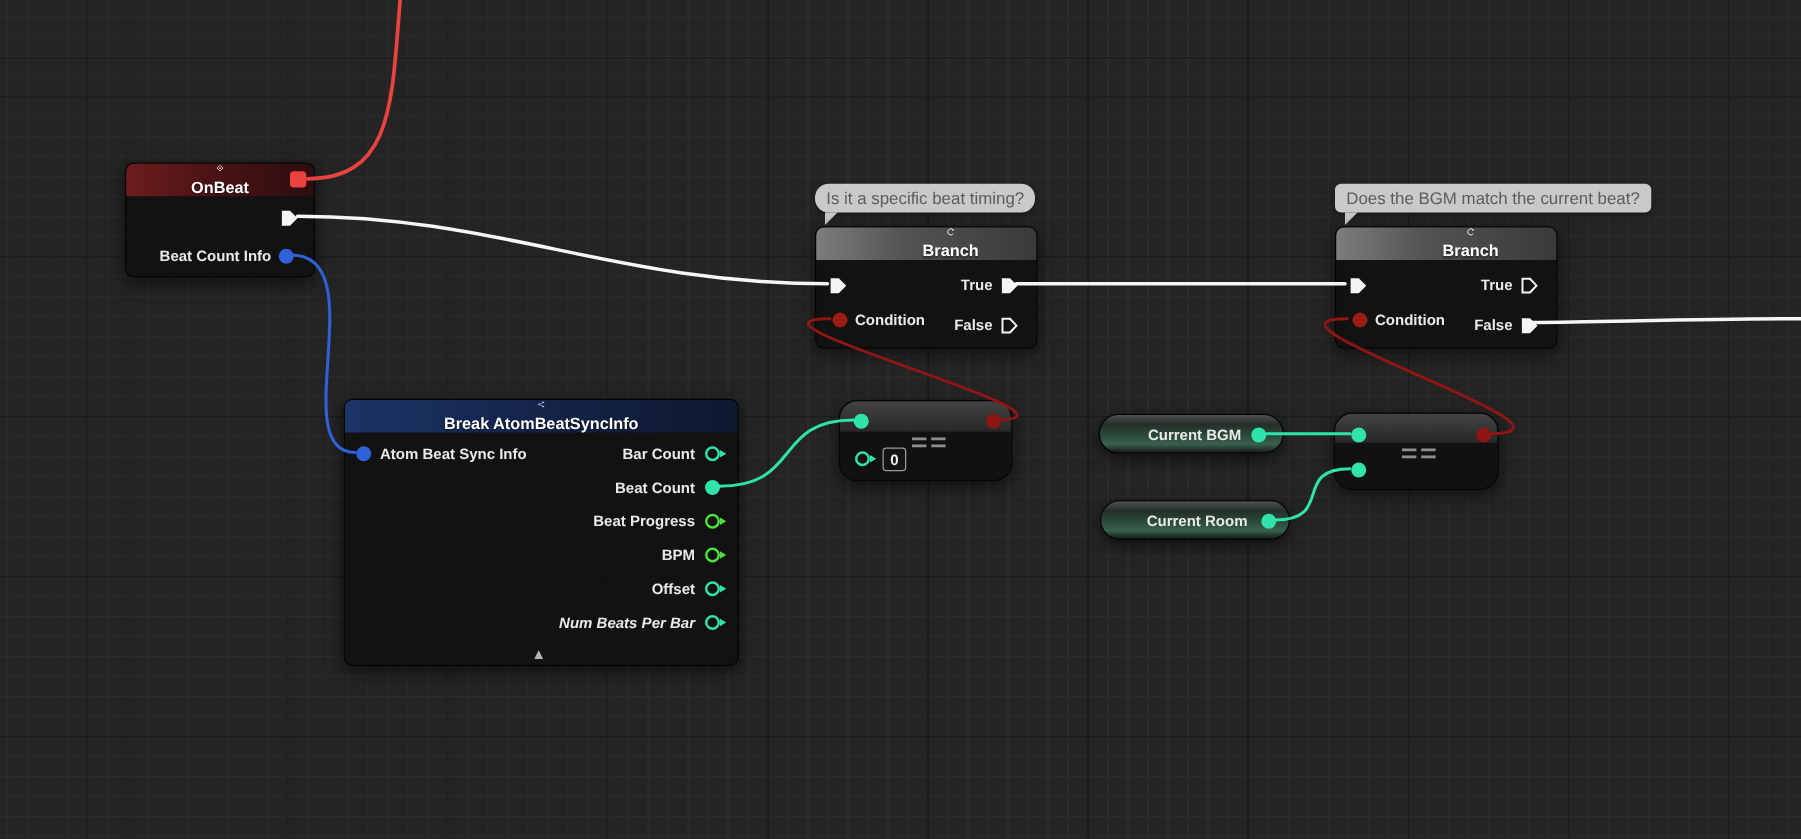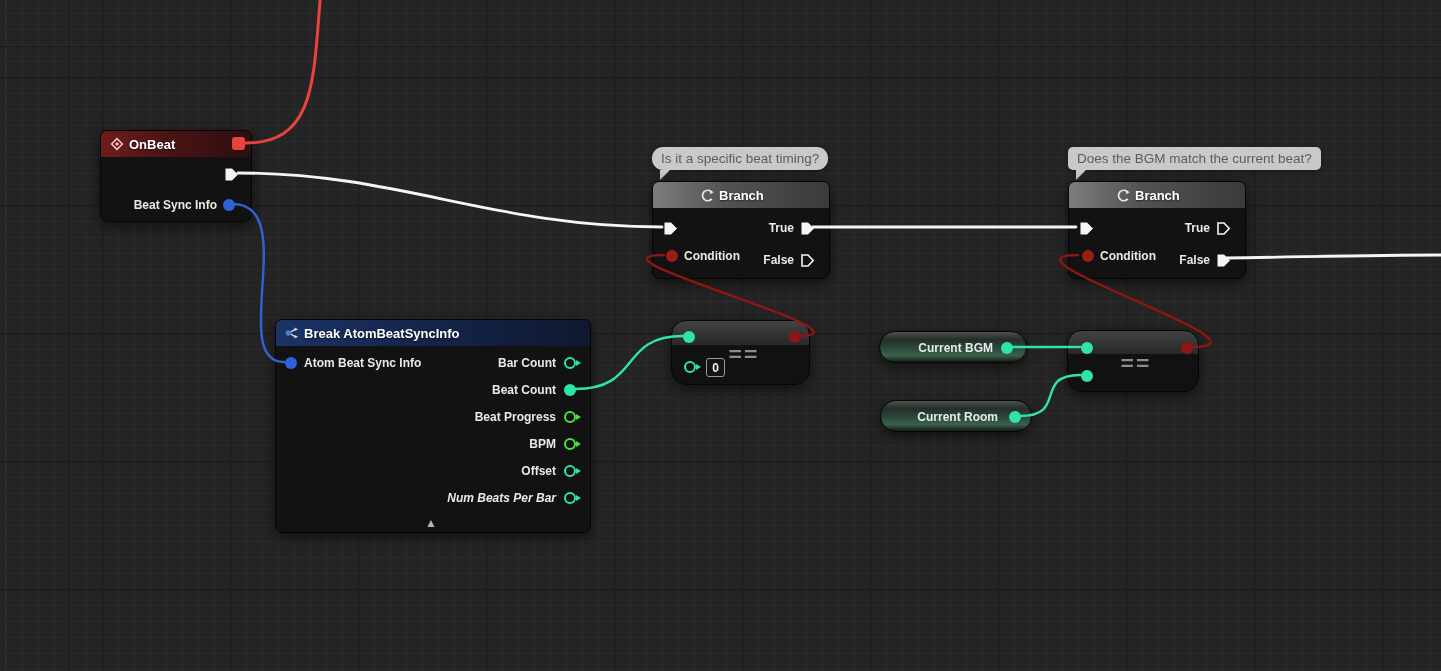--- a/index.html
+++ b/index.html
@@ -25,20 +25,21 @@
     border:1px solid #050505;
     border-radius:7px;
     box-shadow:0 4px 14px rgba(0,0,0,0.55);
     box-sizing:border-box;
   }
   .node-header{
     position:absolute;left:0;top:0;right:0;height:26px;
     border-radius:6px 6px 0 0;
     display:flex;align-items:center;gap:4px;padding:0 8px;
     box-sizing:border-box;
+    flex-direction:column;
   }
   .hdr-event{background:linear-gradient(90deg,#6e1c1d 0%,#4a1315 45%,#2e0e0f 100%);}
   .hdr-branch{background:linear-gradient(90deg,#7d7d7d 0%,#535353 40%,#3a3a3a 100%);padding-left:47px;}
   .hdr-break{background:linear-gradient(90deg,#1b3466 0%,#15254b 45%,#0e182f 100%);}
   .node-title{color:#fff;font-size:13px;font-weight:700;white-space:nowrap;
     text-shadow:0 1px 2px rgba(0,0,0,.6);}
 
   .pin-label{position:absolute;color:#e9e9e9;font-size:12px;font-weight:600;
     height:16px;line-height:16px;white-space:nowrap;}
   .pin-label.right{text-align:right;}
@@ -120,21 +121,21 @@
         <rect x="6.6" y="6.6" width="2.8" height="2.8" transform="rotate(45 8 8)" fill="#f0c6c6"></rect>
       </svg>
       <span class="node-title">OnBeat</span>
     </div>
     <div class="delegate-pin" style="right:6px;top:6px;"></div>
     <div class="execpin" style="left:123px;top:165px;left:123px;top:36px;">
       <svg width="15" height="15" viewBox="0 0 15 15">
           <path d="M1.5 1.5 L8 1.5 L14 7.5 L8 13.5 L1.5 13.5 Z" fill="#f5f5f5"></path>
         </svg>
     </div>
-    <span class="pin-label right" style="right:34px;top:66px;left:auto;">Beat Sync Info</span>
+    <span class="pin-label right" style="right:34px;top:66px;left:auto;">Beat Count Info</span>
     <div class="pin filled noarrow c-blue" style="left:122px;top:68px;">
         <div class="dot"></div>
       </div>
   </div>
 
   <div class="comment-bubble" style="left:652px;top:147px;border-radius:11px;">
     <span>Is it a specific beat timing?</span>
     <div class="comment-tail"></div>
   </div>
 

